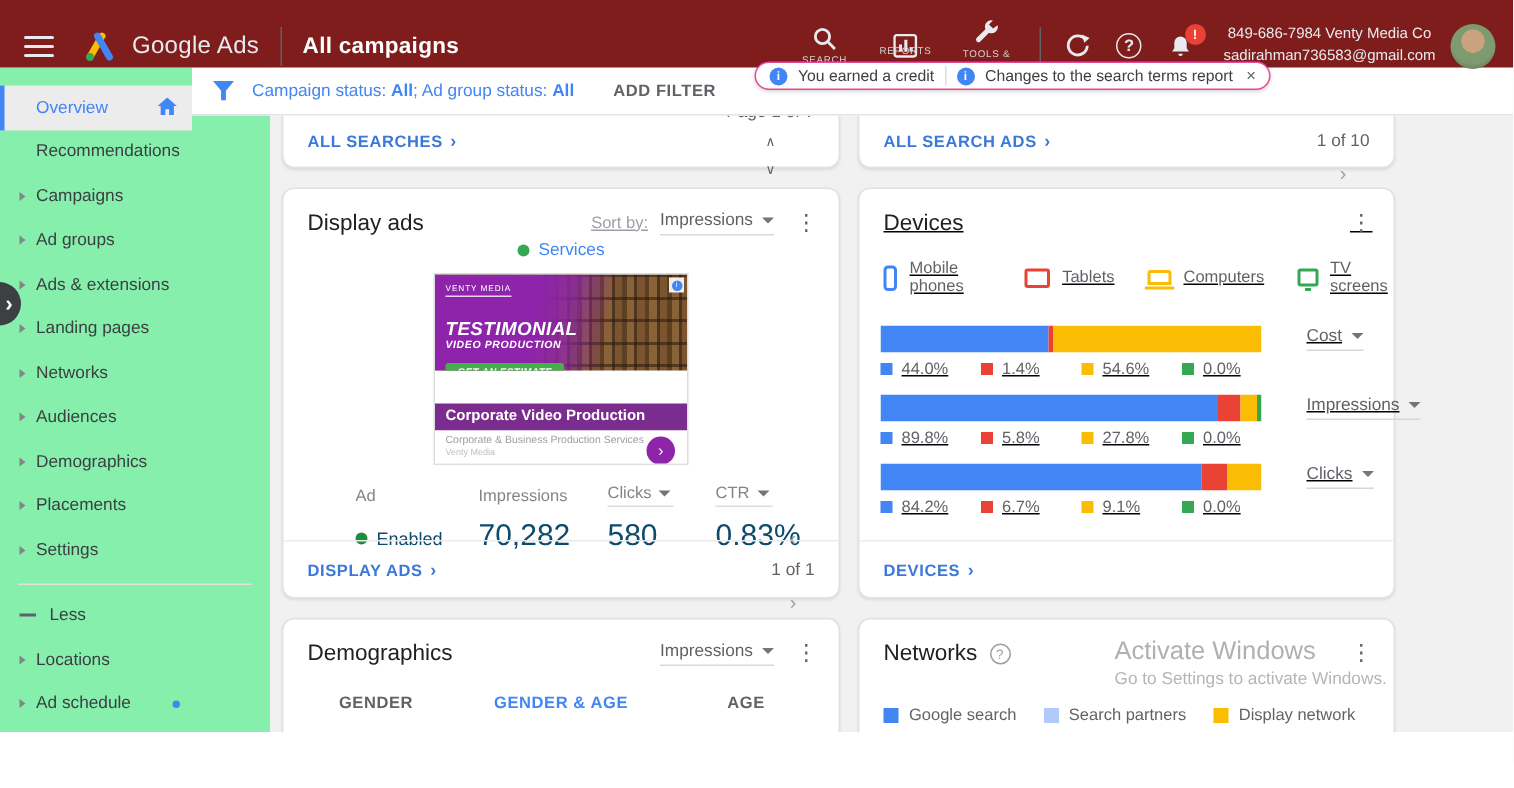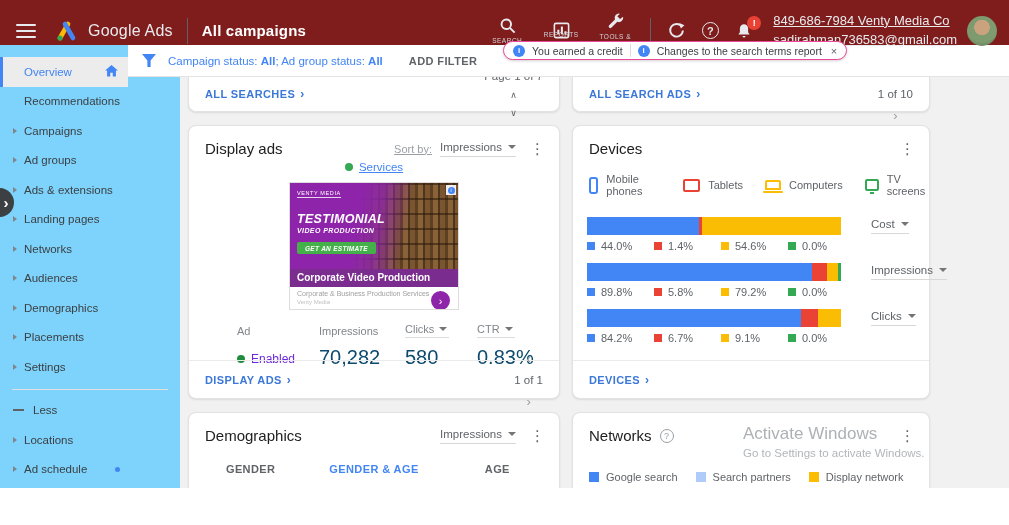--- a/index.html
+++ b/index.html
@@ -20,21 +20,21 @@
   .top-right { margin-left:auto; display:flex; align-items:center; }
   .hicon { display:flex; flex-direction:column; align-items:center; width:54px; cursor:pointer; }
   .hicon svg { width:19px; height:19px; }
   .hcap { font-size:6.5px; color:#d2d4d7; letter-spacing:.5px; margin-top:2px; text-align:center; line-height:1.25; width:46px; }
   .circbtn { width:34px; height:34px; display:flex; align-items:center; justify-content:center; cursor:pointer; position:relative; }
   .helpc { width:17px; height:17px; border:1.6px solid #e8eaed; border-radius:50%; color:#e8eaed;
     font-size:11px; font-weight:bold; display:flex; align-items:center; justify-content:center; }
   .helpc::before { content:"?"; }
   .badge { position:absolute; top:2px; right:0px; width:14px; height:14px; background:#e94235; border-radius:50%;
     color:#fff; font-size:9px; font-weight:bold; display:flex; align-items:center; justify-content:center; }
-  .acct { text-align:left; color:#e8eaed; font-size:13px; line-height:1.45; margin:0 10px 0 12px;text-decoration:underline; }
+  .acct { text-align:center; color:#e8eaed; font-size:10px; line-height:1.45; margin:0 10px 0 12px; }
   .avatar { width:30px; height:30px; border-radius:50%; cursor:pointer;
     background:radial-gradient(circle at 50% 38%, #caa27e 0 32%, #7d9b6e 33% 62%, #55674b 100%); }
 
   
   .toast { position:absolute; left:503px; top:41px; height:19px; background:#fff; border:1px solid #ec4899;
     border-radius:10px; box-shadow:0 1px 3px rgba(0,0,0,.18); display:flex; align-items:center; gap:7px;
     padding:0 9px; z-index:40; font-size:10.5px; color:#3c4043; white-space:nowrap; }
   .info-ic { width:12px; height:12px; background:#4285f4; border-radius:50%; color:#fff; font-size:8px; font-weight:bold;
     display:flex; align-items:center; justify-content:center; flex:0 0 auto; }
   .info-ic::before { content:"i"; }
@@ -44,21 +44,21 @@
 
   
   .filterbar { position:absolute; left:128px; top:45px; right:0; height:32px; background:#fff;
     border-bottom:1px solid #e4e4e4; display:flex; align-items:center; z-index:20; }
   .funnel { margin:0 12px 0 14px; }
   .ftext { font-size:11.5px; color:#4285f4; }
   .ftext b { font-weight:bold; }
   .addfilter { margin-left:26px; font-size:11px; color:#5f6368; font-weight:bold; letter-spacing:.4px; cursor:pointer; }
 
   
-  .sidebar { position:absolute; left:0; top:45px; width:180px; height:443px; background:#7dd3fc; z-index:10; overflow:hidden; }
+  .sidebar { position:absolute; left:0; top:45px; width:180px; height:443px; background:#86efac; z-index:10; overflow:hidden; }
   .nav-item { height:29.5px; display:flex; align-items:center; position:relative; cursor:pointer; color:#3c4043; }
   .nav-item:first-child { margin-top:12px; }
   .nav-label { font-size:11.5px; }
   .nav-item .nav-label { margin-left:24px; }
   .nav-item.exp .nav-label { margin-left:0; }
   .nav-item.sel { width:128px; background:#ececec; border-left:3px solid #4285f4; }
   .nav-item.sel .nav-label { color:#4285f4; margin-left:21px; }
   .home-ic { position:absolute; right:10px; top:8px; }
   .tri { width:0; height:0; border-left:4px solid #80868b; border-top:3.5px solid transparent;
     border-bottom:3.5px solid transparent; margin:0 7px 0 13px; }
@@ -88,23 +88,23 @@
   .cardtitle { font-size:15px; color:#212121; }
   .cardhead { display:flex; align-items:center; padding:13px 10px 0 16px; }
   .ddown { display:inline-flex; align-items:center; gap:6px; font-size:11.5px; color:#5f6368;
     border-bottom:1px solid #d8d8d8; padding-bottom:3px; cursor:pointer; }
   .caret { width:0; height:0; border-top:4px solid #757575; border-left:4px solid transparent; border-right:4px solid transparent; }
   .sortlbl { font-size:11px; color:#9aa0a6; margin-right:8px; }
 
   
   .dlegend { display:flex; justify-content:center; align-items:center; gap:6px; margin-top:3px; }
   .gdot { width:8px; height:8px; border-radius:50%; }
-  .dlegend span { font-size:11.5px; color:#4285f4;text-decoration:underline; }
+  .dlegend span { font-size:11.5px; color:#4285f4; }
   .adprev { width:170px; height:128px; margin:9px auto 0; border:1px solid #ddd; position:relative; overflow:hidden; background:#fff; }
-  .adimg { position:relative; width:100%; height:86px; overflow:hidden;
+  .adimg { position:relative; width:100%; height:64px; overflow:hidden;
     background:
       repeating-linear-gradient(180deg, rgba(40,24,10,.55) 0 2px, rgba(0,0,0,0) 2px 15px),
       repeating-linear-gradient(90deg, #7a5530 0 5px, #5d3f22 5px 8px, #8a6238 8px 13px, #4e351d 13px 15px);
   }
   .adimg::before { content:""; position:absolute; inset:0;
     background:linear-gradient(100deg, #8e24aa 0%, #8e24aa 40%, rgba(142,36,170,.8) 52%, rgba(142,36,170,0) 68%); }
   .adbrand { position:absolute; left:7px; top:7px; color:#fff; font-size:5.5px; letter-spacing:.6px;
     border-bottom:1px solid rgba(255,255,255,.8); padding-bottom:1px; }
   .adh1 { position:absolute; left:7px; top:29px; color:#fff; font-style:italic; font-weight:bold; font-size:12.5px; letter-spacing:.3px; }
   .adh2 { position:absolute; left:7px; top:44px; color:#fff; font-style:italic; font-weight:bold; font-size:7px; letter-spacing:.4px; }
@@ -119,21 +119,21 @@
   .adfoot { position:absolute; left:0; right:0; top:104px; bottom:0; background:#fff; padding:3px 7px 0; }
   .addesc { font-size:7px; color:#9e9e9e; }
   .adadv { font-size:6px; color:#c0c0c0; margin-top:2px; }
   .adarrow { position:absolute; right:8px; top:108px; width:19px; height:19px; border-radius:50%; background:#8e24aa;
     color:#fff; display:flex; align-items:center; justify-content:center; font-size:11px; }
   .adarrow::before { content:"\203A"; }
   .adstats { display:grid; grid-template-columns:82px 86px 72px auto; padding-left:48px; margin-top:13px; }
   .ath { font-size:11px; color:#80868b; display:flex; align-items:center; gap:5px; }
   .ath.sortable { border-bottom:1px solid #dcdcdc; padding-bottom:2px; width:max-content; padding-right:2px; }
   .atv { font-size:20px; color:#0c4a6e; margin-top:8px; }
-  .statcell { display:flex; align-items:center; gap:6px; font-size:12px; color:#6d28d9; margin-top:10px; }
+  .statcell { display:flex; align-items:center; gap:6px; font-size:12px; color:#0c4a6e; margin-top:10px; }
 
   
   .devlegend { display:flex; align-items:center; gap:0; margin:15px 0 0 16px; }
   .devlegend .li { display:flex; align-items:center; gap:8px; margin-right:22px; }
   .devlegend .li span { font-size:11px; color:#5f6368; }
   .ic-phone { width:11px; height:17px; border:2.5px solid #4285f4; border-radius:3px; }
   .ic-tablet { width:17px; height:13px; border:2.5px solid #ea4335; border-radius:2px; }
   .ic-laptop { width:16px; height:10px; border:2.5px solid #fbbc04; border-radius:2px 2px 0 0; position:relative; }
   .ic-laptop::after { content:""; position:absolute; left:-4px; right:-4px; bottom:-5px; height:2.5px; background:#fbbc04; border-radius:2px; }
   .ic-tv { width:17px; height:12px; border:2.5px solid #34a853; border-radius:2px; position:relative; }
@@ -394,21 +394,21 @@
       <div class="cardfooter">
         <span class="flink">DISPLAY ADS</span>
         <span class="pager">
           <span class="chl"></span>
           <span>1 of 1</span>
           <span class="chr"></span>
         </span>
       </div>
     </section>
 
-    <section class="card" style="left:392px; top:48px; width:358px; height:274px;">
+    <section class="card" style="left:392px; top:48px; width:358px; height:274px;text-decoration:underline;">
       <div class="cardhead">
         <span class="cardtitle">Devices</span>
         <span class="kebab" style="margin-left:auto;"></span>
       </div>
       <div class="devlegend">
         <span class="li">
               <span class="ic-phone"></span>
               <span>Mobile phones</span>
             </span>
         <span class="li">
@@ -469,21 +469,21 @@
               <span class="pcell">
                     <span class="sq" style="background-color: rgb(66, 133, 244);"></span>
                     <span class="pval">89.8%</span>
                   </span>
               <span class="pcell">
                     <span class="sq" style="background-color: rgb(234, 67, 53);"></span>
                     <span class="pval">5.8%</span>
                   </span>
               <span class="pcell">
                     <span class="sq" style="background-color: rgb(251, 188, 4);"></span>
-                    <span class="pval">79.2%</span>
+                    <span class="pval">27.8%</span>
                   </span>
               <span class="pcell">
                     <span class="sq" style="background-color: rgb(52, 168, 83);"></span>
                     <span class="pval">0.0%</span>
                   </span>
             </div>
           </div>
           <span class="ddown mlabel">
                 <span>Impressions</span>
                 <span class="caret"></span>

